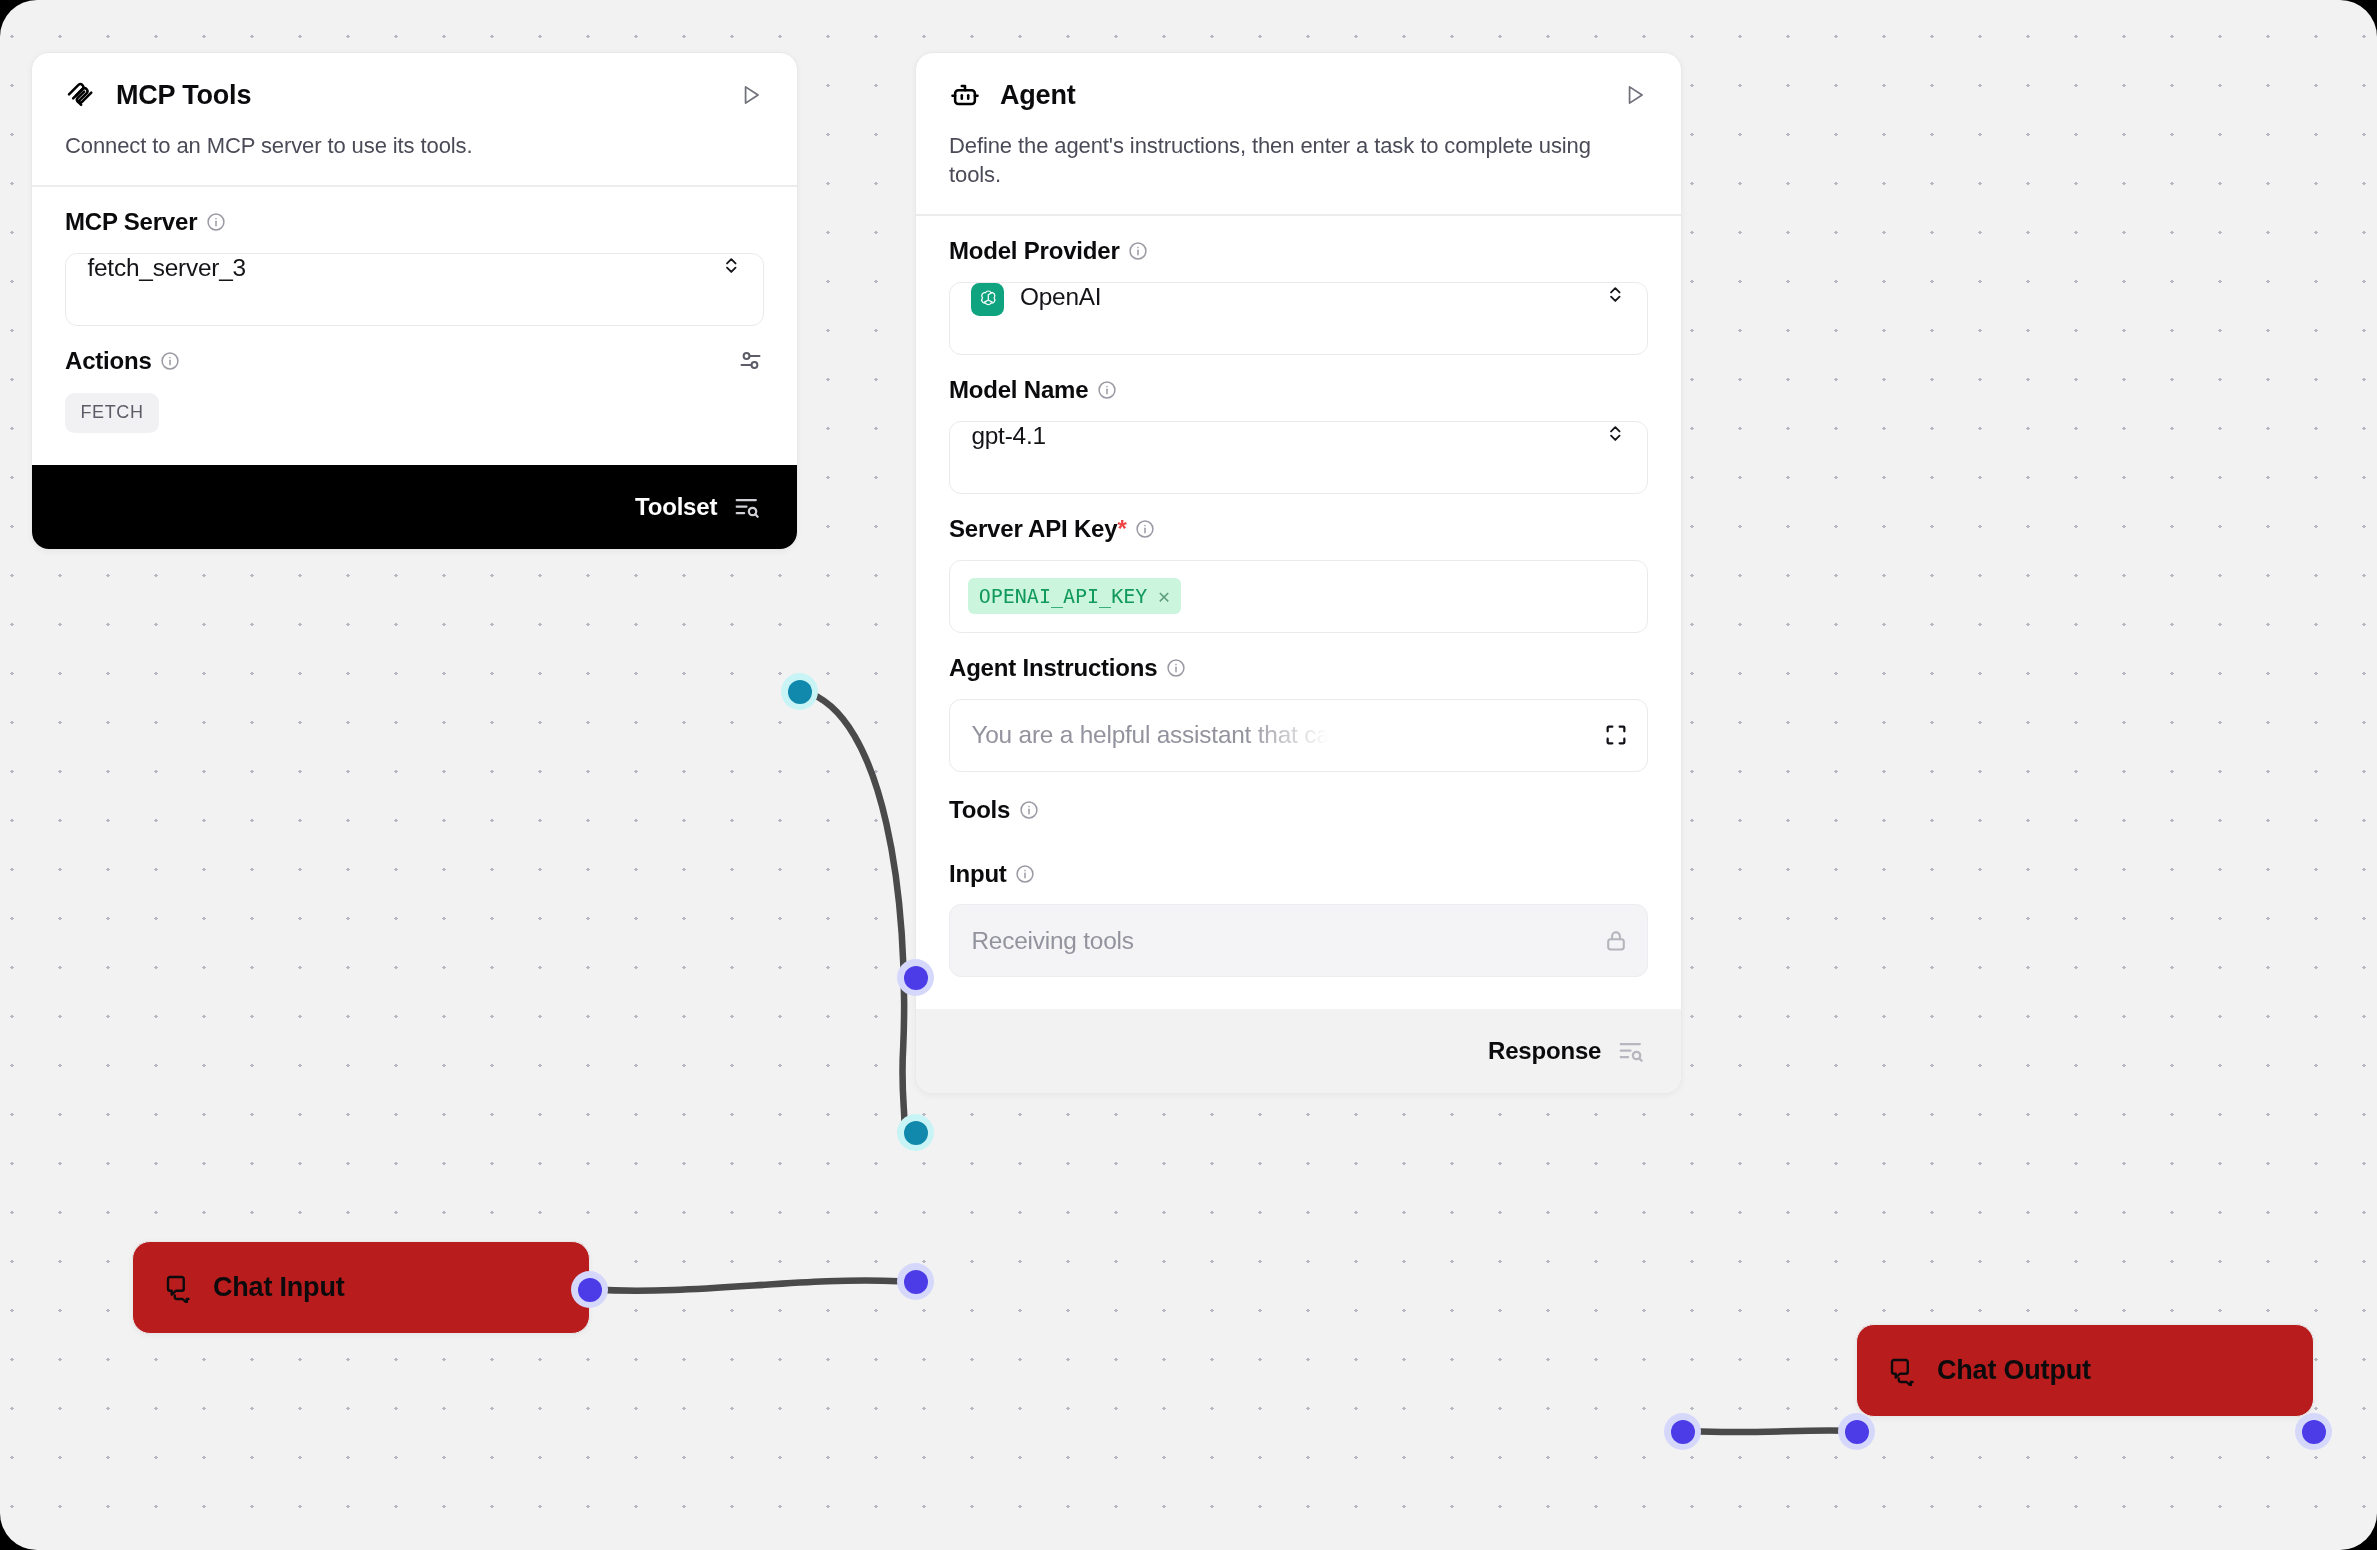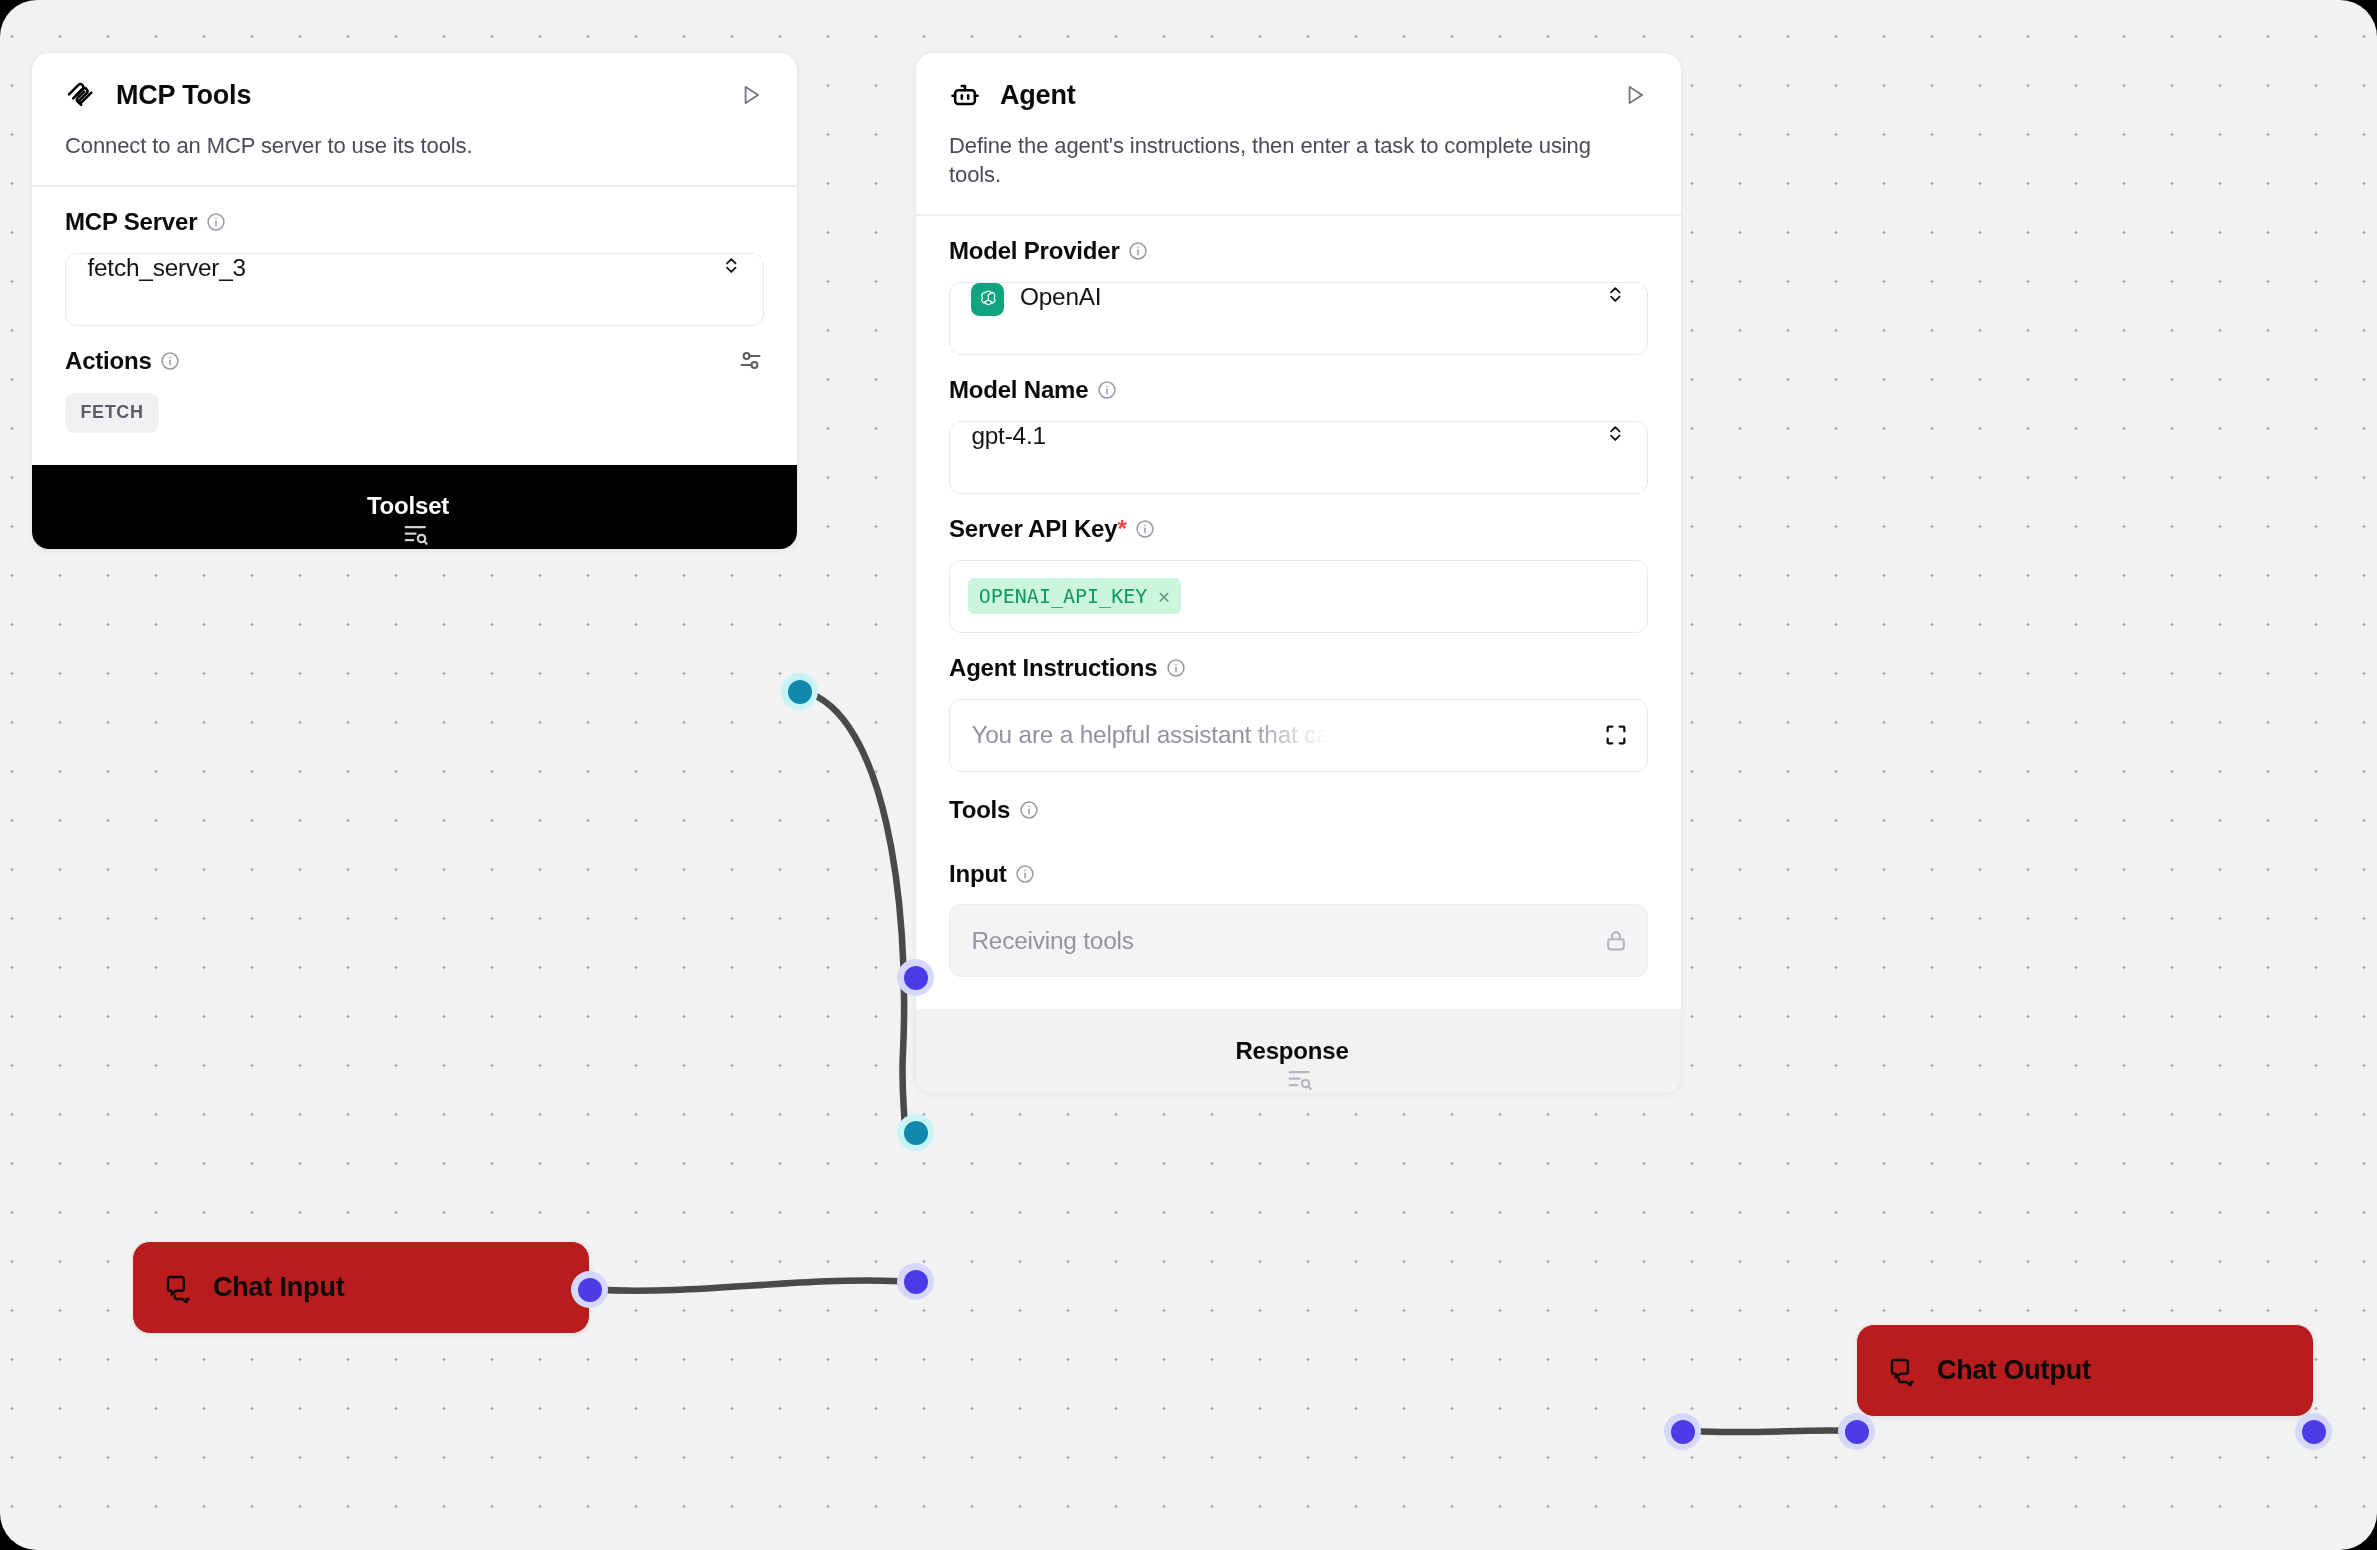--- a/index.html
+++ b/index.html
@@ -61,31 +61,30 @@
     height: 73px;
     border: 1.5px solid #eaeaee;
     border-radius: 12px;
     display: flex; align-items: flex-start;
     padding: 0 20px 0 21.4px;
     background: #fff;
   }
   .select-value { font-size: 24.4px; color: #141418; letter-spacing: -0.2px; }
   .select-caret { margin-left: auto; }
 
-  .chip-row { padding: 18px 33px 32px 33px; display: flex; gap: 12px; font-weight: bold; }
+  .chip-row { padding: 18px 33px 32px 33px; display: flex; gap: 12px; }
   .chip {
     background: #f1f1f3; border-radius: 9.5px;
     padding: 9.5px 15.5px;
     font-size: 18px; color: #5c5c68; letter-spacing: 0.6px;
   }
 
   .footer-bar {
     height: 84px; display: flex; align-items: center; justify-content: flex-end;
     padding: 0 37px 0 24px;
-    flex-direction: column;
   }
   .footer-bar.dark { background: #000000; }
   .footer-bar.light { background: #f2f2f3; }
   .footer-label { font-size: 24px; font-weight: 700; letter-spacing: -0.2px; }
   .footer-bar.dark .footer-label { color: #ffffff; }
   .footer-bar.light .footer-label { color: #0b0b0d; }
   .footer-ico { margin-left: 14.3px; display: flex; }
 
   
   #agent-node { left: 915px; top: 52px; width: 767px; border-radius: 18px; overflow: hidden; }

